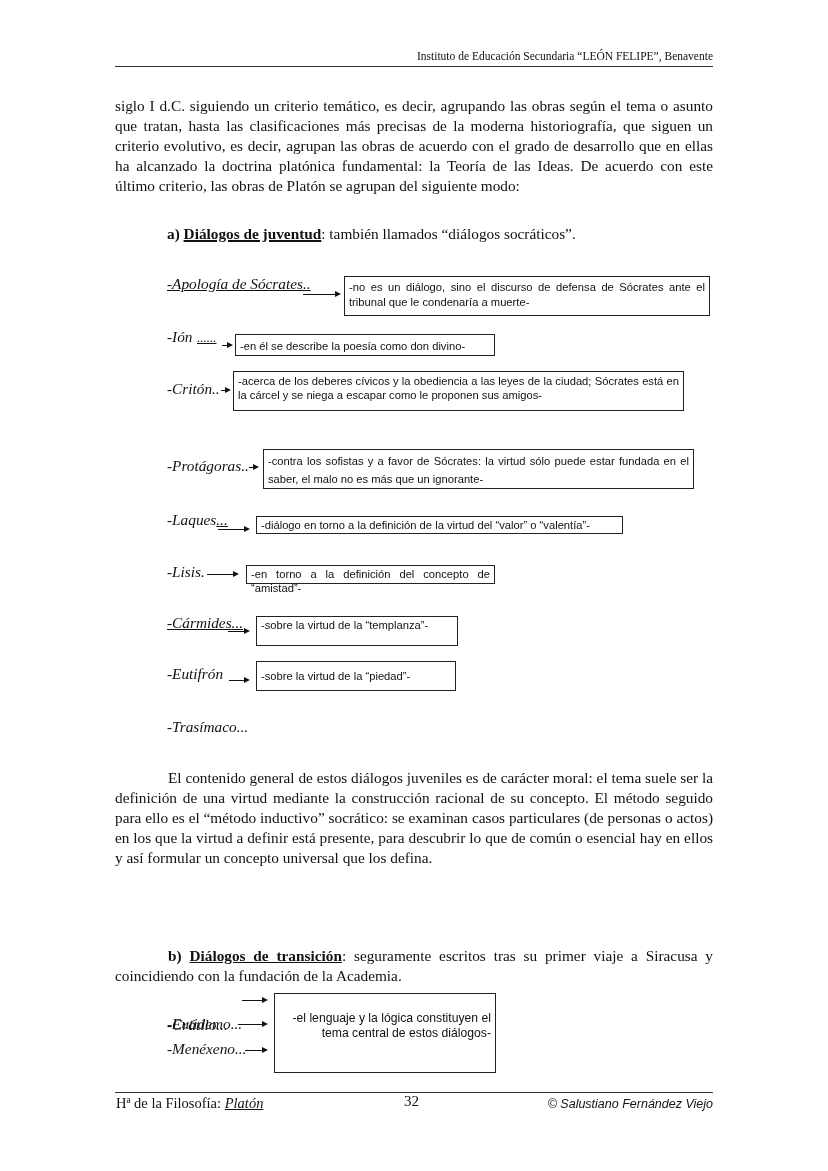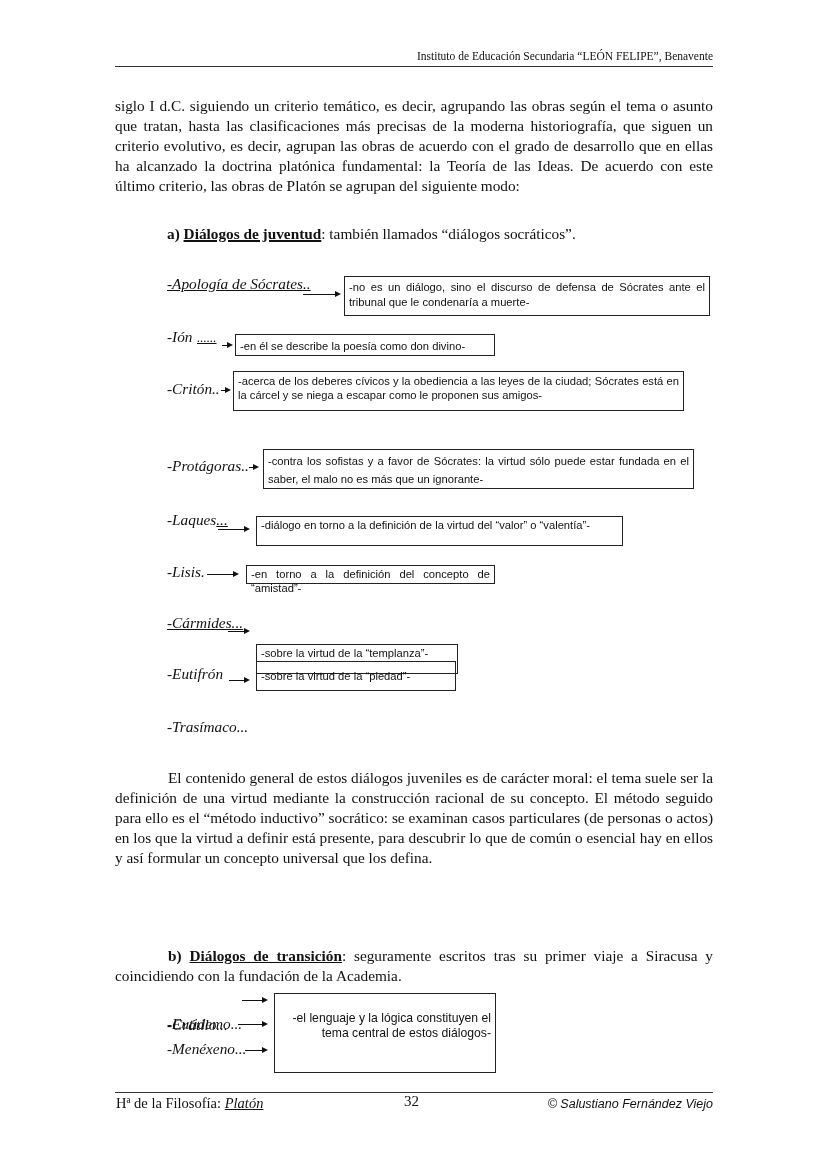--- a/index.html
+++ b/index.html
@@ -52,29 +52,29 @@
 <div class="abs serif work" style="left:167px; top:380px;"><span>-Critón</span><span>..</span></div>
 <div class="arrow" style="left:221px; top:390px; width:8px;"></div>
 <div class="box sans" style="left:233px; top:371px; width:451px; height:40px; padding-top:2px; line-height:14px;">-acerca de los deberes cívicos y la obediencia a las leyes de la ciudad; Sócrates está en la cárcel y se niega a escapar como le proponen sus amigos-</div>
 
 <div class="abs serif work" style="left:167px; top:457px;"><span>-Protágoras</span><span>..</span></div>
 <div class="arrow" style="left:249px; top:467px; width:8px;"></div>
 <div class="box sans" style="left:263px; top:449px; width:431px; height:40px; padding-top:2px; line-height:18px;">-contra los sofistas y a favor de Sócrates: la virtud sólo puede estar fundada en el saber, el malo no es más que un ignorante-</div>
 
 <div class="abs serif work" style="left:167px; top:511px;"><span>-Laques</span><span style="text-decoration:underline;">...</span></div>
 <div class="arrow" style="left:218px; top:529px; width:30px;"></div>
-<div class="box sans" style="left:256px; top:516px; width:367px; height:30px; padding-top:1px;">-diálogo en torno a la definición de la virtud del “valor” o “valentía”-</div>
+<div class="box sans" style="left:256px; top:516px; width:367px; height:18px; padding-top:1px;">-diálogo en torno a la definición de la virtud del “valor” o “valentía”-</div>
 
 <div class="abs serif work" style="left:167px; top:563px;"><span>-Lisis</span><span>.</span></div>
 <div class="arrow" style="left:207px; top:574px; width:30px;"></div>
 <div class="box sans" style="left:246px; top:565px; width:249px; height:19px; padding-top:1px; line-height:14px;">-en torno a la definición del concepto de “amistad”-</div>
 
 <div class="abs serif work" style="left:167px; top:614px;text-decoration:underline;"><span>-Cármides</span><span style="text-decoration:underline;">...</span></div>
 <div class="arrow" style="left:228px; top:631px; width:20px;"></div>
-<div class="box sans" style="left:256px; top:644px; width:202px; height:30px; padding-top:1px;">-sobre la virtud de la “templanza”-</div>
+<div class="box sans" style="left:256px; top:616px; width:202px; height:30px; padding-top:1px;">-sobre la virtud de la “templanza”-</div>
 
 <div class="abs serif work" style="left:167px; top:665px;"><span>-Eutifrón</span></div>
 <div class="arrow" style="left:229px; top:680px; width:19px;"></div>
 <div class="box sans" style="left:256px; top:661px; width:200px; height:30px; padding-top:7px;">-sobre la virtud de la “piedad”-</div>
 
 <div class="abs serif work" style="left:167px; top:718px;">-Trasímaco...</div>
 
 <div class="abs serif para" style="top:768px;">
   <p class="indent">El contenido general de estos diálogos juveniles es de carácter moral: el tema suele ser la definición de una virtud mediante la construcción racional de su concepto. El método seguido para ello es el “método inductivo” socrático: se examinan casos particulares (de personas o actos) en los que la virtud a definir está presente, para descubrir lo que de común o esencial hay en ellos y así formular un concepto universal que los defina.</p>
 </div>

